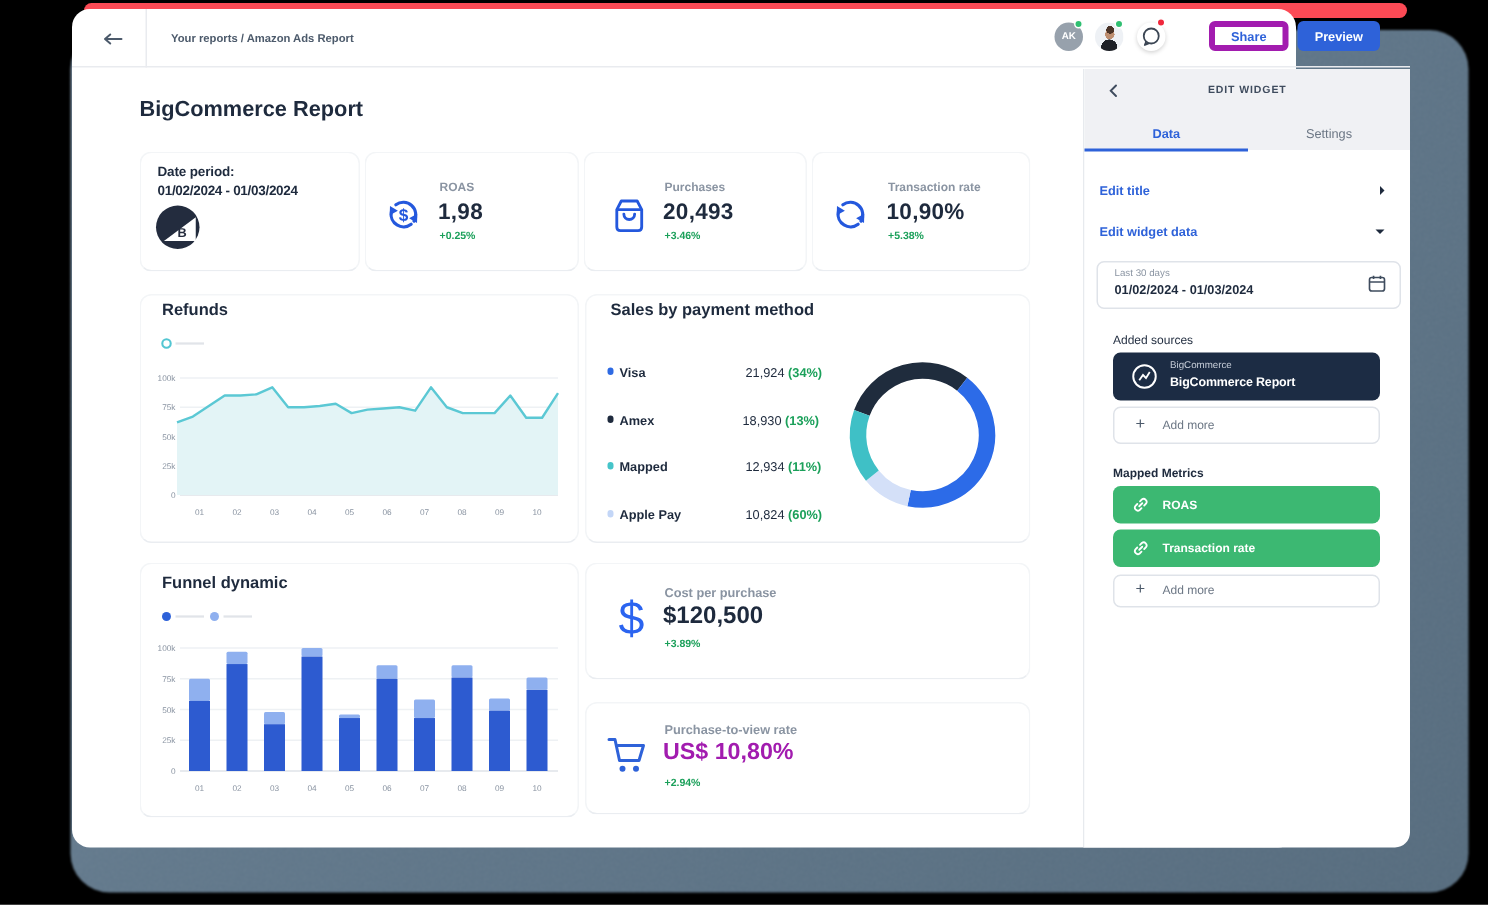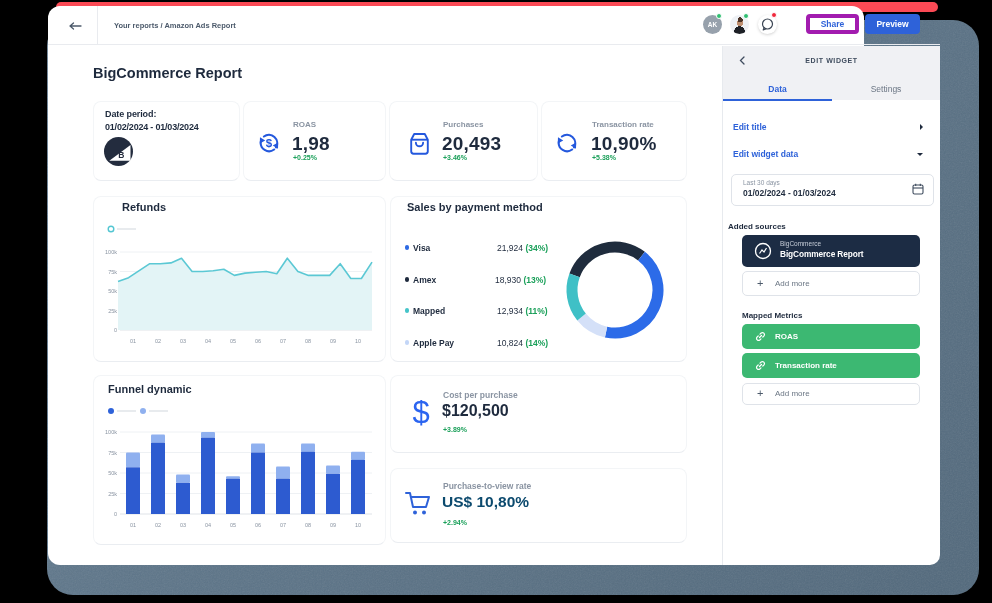--- a/index.html
+++ b/index.html
@@ -17,21 +17,21 @@
   .crumb { left:66px; top:15px; font-size:7.5px; font-weight:bold; color:#4c5a6b; }
   .avatar { width:19px; height:19px; border-radius:50%; top:9px; }
   .dot { width:6px; height:6px; border-radius:50%; border:1px solid #fff; top:7px; }
   .btn { top:8px; height:20px; border-radius:4px; font-size:8.5px; font-weight:bold;
          display:flex; align-items:center; justify-content:center; }
 
   
   .h1 { left:45px; top:59px; font-size:14.5px; font-weight:bold; color:#1e2a3d; }
   .gcard { background:#fff; border:1px solid #f3f5f7; border-bottom:1px solid #eaedf1; border-radius:8px; }
   .mlabel { font-size:8px; color:#8a94a2; font-weight:bold; }
-  .mvalue { font-size:19px; font-weight:bold; color:#1e2a3d; letter-spacing:0.2px;text-align:right;}
+  .mvalue { font-size:15px; font-weight:bold; color:#1e2a3d; letter-spacing:0.2px;text-align:right;}
   .mgreen { font-size:7px; font-weight:bold; color:#1ba05a; }
   .ctitle { font-size:11px; font-weight:bold; color:#1e2a3d; }
 
   
   #panel { left:674px; top:40px; width:218px; height:519px; background:#fff; border-left:1px solid #e7eaee; border-radius:0 0 10px 0;}
   #panelhead { left:0; top:0; width:217px; height:54px; background:#f0f1f4; }
   .blue { color:#2e62d9; }
   .pnl-box { left:19px; width:178px; background:#fff; border:1px solid #dfe3e9; border-radius:5px; }
   .greenbtn { left:19px; width:178px; height:21px; background:#3cb872; border-radius:5px; color:#fff;
               font-size:8px; font-weight:bold; display:flex; align-items:center; }
@@ -118,21 +118,21 @@
     </g>
     <polygon points="0,-3 3.1,2.4 -3.1,2.4" fill="#2458dd" transform="translate(3.4,7.9) rotate(-28)"></polygon>
     <polygon points="0,3 3.1,-2.4 -3.1,-2.4" fill="#2458dd" transform="translate(18.6,14.1) rotate(-28)"></polygon>
   </svg>
   <div class="abs mlabel" style="left:544px;top:114px;">Transaction rate</div>
   <div class="abs mvalue" style="left:543px;top:127px;">10,90%</div>
   <div class="abs mgreen" style="left:544px;top:148px;">+5.38%</div>
 
   
   <div class="abs gcard" style="left:45px;top:190px;width:293px;height:166px;"></div>
-  <div class="abs ctitle" style="left:60px;top:195px;margin-left:14px;">Refunds</div>
+  <div class="abs ctitle" style="left:60px;top:195px;">Refunds</div>
   <svg class="abs" style="left:58px;top:218px" width="80" height="10" viewBox="0 0 80 10">
     <circle cx="5" cy="5" r="2.8" fill="#fff" stroke="#53c6d2" stroke-width="1.4"></circle>
     <line x1="11" y1="5" x2="30" y2="5" stroke="#e1e4e9" stroke-width="1.5"></line>
   </svg>
   <svg class="abs" style="left:50px;top:234px" width="280" height="110" viewBox="0 0 280 110">
 
     <g stroke="#eef1f4" stroke-width="1">
       <line x1="22" y1="12" x2="274" y2="12"></line>
       <line x1="22" y1="31.5" x2="274" y2="31.5"></line>
       <line x1="22" y1="51" x2="274" y2="51"></line>
@@ -170,21 +170,21 @@
   <div class="abs" style="left:365px;top:237px;font-size:8.5px;font-weight:bold;color:#1e2a3d;">Visa</div>
   <div class="abs" style="left:449px;top:237px;font-size:8.5px;color:#1e2a3d;">21,924 <b style="color:#1ba05a;">(34%)</b></div>
   <div class="abs" style="left:356.5px;top:271px;width:4.5px;height:4.5px;border-radius:50%;background:#1e2a3d;"></div>
   <div class="abs" style="left:365px;top:268.5px;font-size:8.5px;font-weight:bold;color:#1e2a3d;">Amex</div>
   <div class="abs" style="left:447px;top:268.5px;font-size:8.5px;color:#1e2a3d;">18,930 <b style="color:#1ba05a;">(13%)</b></div>
   <div class="abs" style="left:356.5px;top:302px;width:4.5px;height:4.5px;border-radius:50%;background:#45c4c9;"></div>
   <div class="abs" style="left:365px;top:300px;font-size:8.5px;font-weight:bold;color:#1e2a3d;">Mapped</div>
   <div class="abs" style="left:449px;top:300px;font-size:8.5px;color:#1e2a3d;">12,934 <b style="color:#1ba05a;">(11%)</b></div>
   <div class="abs" style="left:356.5px;top:334px;width:4.5px;height:4.5px;border-radius:50%;background:#c3d6f7;"></div>
   <div class="abs" style="left:365px;top:331.5px;font-size:8.5px;font-weight:bold;color:#1e2a3d;">Apple Pay</div>
-  <div class="abs" style="left:449px;top:331.5px;font-size:8.5px;color:#1e2a3d;">10,824 <b style="color:#1ba05a;">(14%)</b></div>
+  <div class="abs" style="left:449px;top:331.5px;font-size:8.5px;color:#1e2a3d;">10,824 <b style="color:#1ba05a;">(60%)</b></div>
   
   <svg class="abs" style="left:517px;top:234px" width="100" height="100" viewBox="0 0 100 100">
     <path d="M 9.59 35.29 A 43 43 0 0 1 76.47 16.12" stroke="#1f2c3d" stroke-width="11" fill="none"></path>
       <path d="M 76.47 16.12 A 43 43 0 0 1 41.06 92.06" stroke="#2c6be8" stroke-width="11" fill="none"></path>
       <path d="M 41.06 92.06 A 43 43 0 0 1 16.58 77.06" stroke="#d4e0f8" stroke-width="11" fill="none"></path>
       <path d="M 16.58 77.06 A 43 43 0 0 1 9.59 35.29" stroke="#3fc0c6" stroke-width="11" fill="none"></path>
   </svg>
 
   
   <div class="abs gcard" style="left:45px;top:369px;width:293px;height:170px;"></div>
@@ -256,21 +256,21 @@
   <div class="abs mgreen" style="left:395px;top:420px;">+3.89%</div>
 
   
   <div class="abs gcard" style="left:342px;top:462px;width:297px;height:75px;"></div>
   <svg class="abs" style="left:356px;top:483px" width="28" height="28" viewBox="0 0 28 28">
     <path d="M2 4 H6 L9 18 H22 L25 8 H8" fill="none" stroke="#2e62d9" stroke-width="2" stroke-linejoin="round" stroke-linecap="round"></path>
     <circle cx="11" cy="23.5" r="2" fill="#2e62d9"></circle>
     <circle cx="20" cy="23.5" r="2" fill="#2e62d9"></circle>
   </svg>
   <div class="abs mlabel" style="left:395px;top:475px;font-size:8.5px;">Purchase-to-view rate</div>
-  <div class="abs" style="left:394px;top:487px;font-size:15.5px;font-weight:bold;color:#0c4a6e;">US$ 10,80%</div>
+  <div class="abs" style="left:394px;top:487px;font-size:15.5px;font-weight:bold;color:#a21caf;">US$ 10,80%</div>
   <div class="abs mgreen" style="left:395px;top:513px;">+2.94%</div>
 
   
   <div id="panel" class="abs">
     <div id="panelhead" class="abs"></div>
     <svg class="abs" style="left:16px;top:10px" width="6" height="9" viewBox="0 0 6 9">
       <path d="M5 1 L1.5 4.5 L5 8" stroke="#3f4c5e" stroke-width="1.3" fill="none" stroke-linecap="round"></path>
     </svg>
     <div class="abs" style="left:0;top:11px;width:217px;text-align:center;font-size:7px;font-weight:bold;letter-spacing:0.6px;color:#3f4c5e;">EDIT WIDGET</div>
     <div class="abs blue" style="left:0px;top:38px;width:109px;text-align:center;font-size:8.5px;font-weight:bold;">Data</div>
@@ -289,21 +289,21 @@
     <div class="abs pnl-box" style="left:8px;width:203px;top:128px;height:32px;"></div>
     <div class="abs" style="left:20px;top:133px;font-size:6.5px;color:#8a94a2;">Last 30 days</div>
     <div class="abs" style="left:20px;top:142px;font-size:8.5px;font-weight:bold;color:#1e2a3d;">01/02/2024 - 01/03/2024</div>
     <svg class="abs" style="left:189px;top:137px" width="12" height="12" viewBox="0 0 12 12">
       <rect x="1" y="2" width="10" height="9" rx="1.5" fill="none" stroke="#3f4c5e" stroke-width="1.1"></rect>
       <line x1="1" y1="5" x2="11" y2="5" stroke="#3f4c5e" stroke-width="1.1"></line>
       <line x1="3.7" y1="0.8" x2="3.7" y2="3" stroke="#3f4c5e" stroke-width="1.1"></line>
       <line x1="8.3" y1="0.8" x2="8.3" y2="3" stroke="#3f4c5e" stroke-width="1.1"></line>
     </svg>
 
-    <div class="abs" style="left:5px;top:176px;font-size:8px;font-weight:bold;color:#1e2a3d;">Added sources</div>
+    <div class="abs" style="left:19px;top:176px;font-size:8px;font-weight:normal;color:#1e2a3d;">Added sources</div>
     <div class="abs" style="left:19px;top:189px;width:178px;height:32px;background:#1c2c44;border-radius:5px;"></div>
     <svg class="abs" style="left:31px;top:196px" width="18" height="18" viewBox="0 0 18 18">
       <circle cx="9" cy="9" r="7.5" fill="none" stroke="#fff" stroke-width="1.3"></circle>
       <path d="M5.5 11.5 L8 8 L10 10 L12.5 6" stroke="#fff" stroke-width="1.2" fill="none"></path>
     </svg>
     <div class="abs" style="left:57px;top:194px;font-size:6.5px;color:#c6cdd8;">BigCommerce</div>
     <div class="abs" style="left:57px;top:203px;font-size:8.3px;font-weight:bold;color:#fff;letter-spacing:-0.1px;">BigCommerce Report</div>
     <div class="abs pnl-box" style="top:225px;height:25px;"></div>
     <div class="abs" style="left:34px;top:231px;font-size:11px;color:#4c5a6b;">+</div>
     <div class="abs" style="left:52px;top:233px;font-size:8px;color:#6b7684;">Add more</div>

